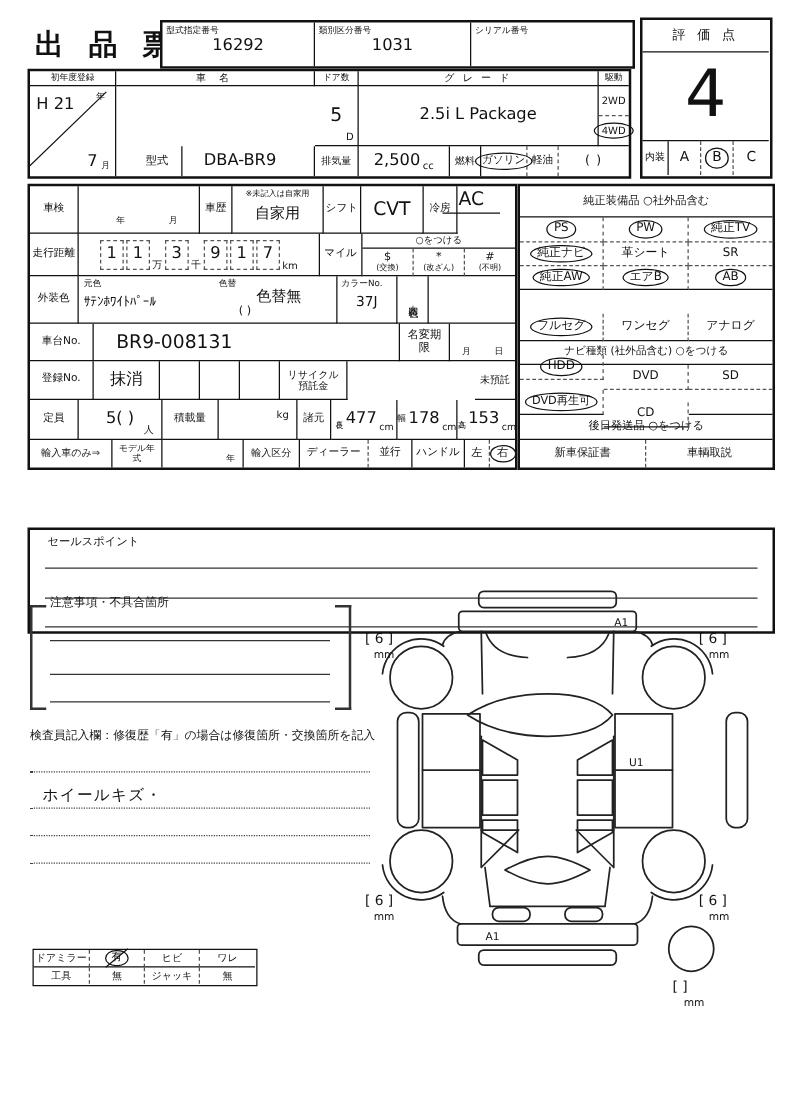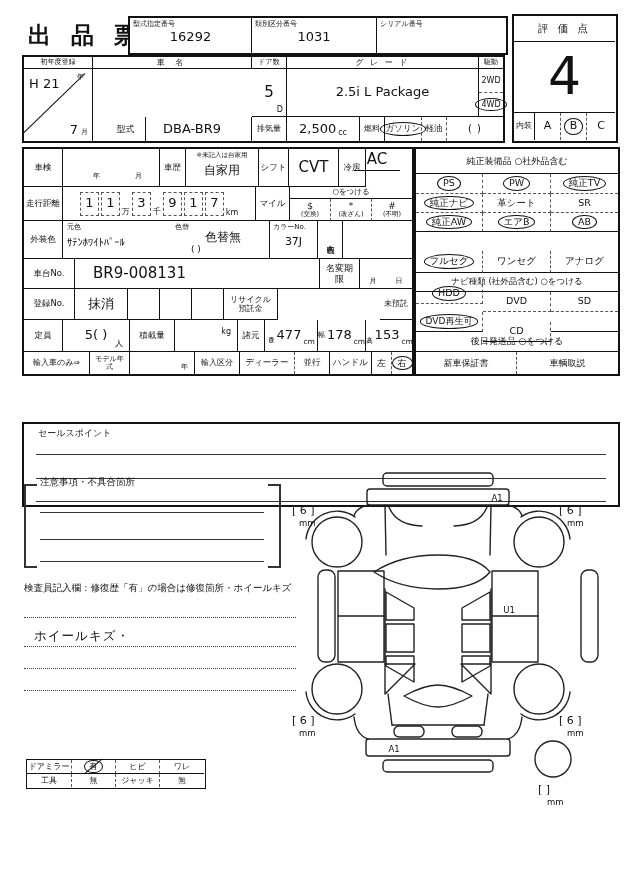--- a/index.html
+++ b/index.html
@@ -290,21 +290,21 @@
     <div class="line" style="left:12px;top:77px;width:570px;"></div>
   </div>
 
   <div class="abs" style="left:40px;top:476px;font-size:9.5px;">注意事項・不具合箇所</div>
   <div class="abs" style="left:24px;top:484px;width:13px;height:84px;border-left:2px solid #333;border-top:2px solid #333;border-bottom:2px solid #333;"></div>
   <div class="abs" style="left:268px;top:484px;width:13px;height:84px;border-right:2px solid #333;border-top:2px solid #333;border-bottom:2px solid #333;"></div>
   <div class="line" style="left:40px;top:512px;width:224px;"></div>
   <div class="line" style="left:40px;top:539px;width:224px;"></div>
   <div class="line" style="left:40px;top:561px;width:224px;"></div>
 
-  <div class="abs" style="left:24px;top:582px;font-size:9.5px;">検査員記入欄：修復歴「有」の場合は修復箇所・ホイールキズ</div>
+  <div class="abs" style="left:24px;top:582px;font-size:9.5px;">検査員記入欄：修復歴「有」の場合は修復箇所・交換箇所を記入</div>
   <div class="dotline" style="left:24px;top:617px;width:272px;"></div>
   <div class="abs" style="left:34px;top:628px;font-size:12.5px;letter-spacing:1px;">ホイールキズ・</div>
   <div class="dotline" style="left:24px;top:646px;width:272px;"></div>
   <div class="dotline" style="left:24px;top:668px;width:272px;"></div>
   <div class="dotline" style="left:24px;top:690px;width:272px;"></div>
 
   <div class="abs" style="left:26px;top:759px;width:180px;height:30px;border:1.5px solid #111;">
     <div class="abs cell brd bb" style="left:0;top:0;width:45px;height:14px;font-size:8px;">ドアミラー</div>
     <div class="abs cell brd bb" style="left:45px;top:0;width:44px;height:14px;font-size:8.5px;">
         <span class="crossmark">有</span>

